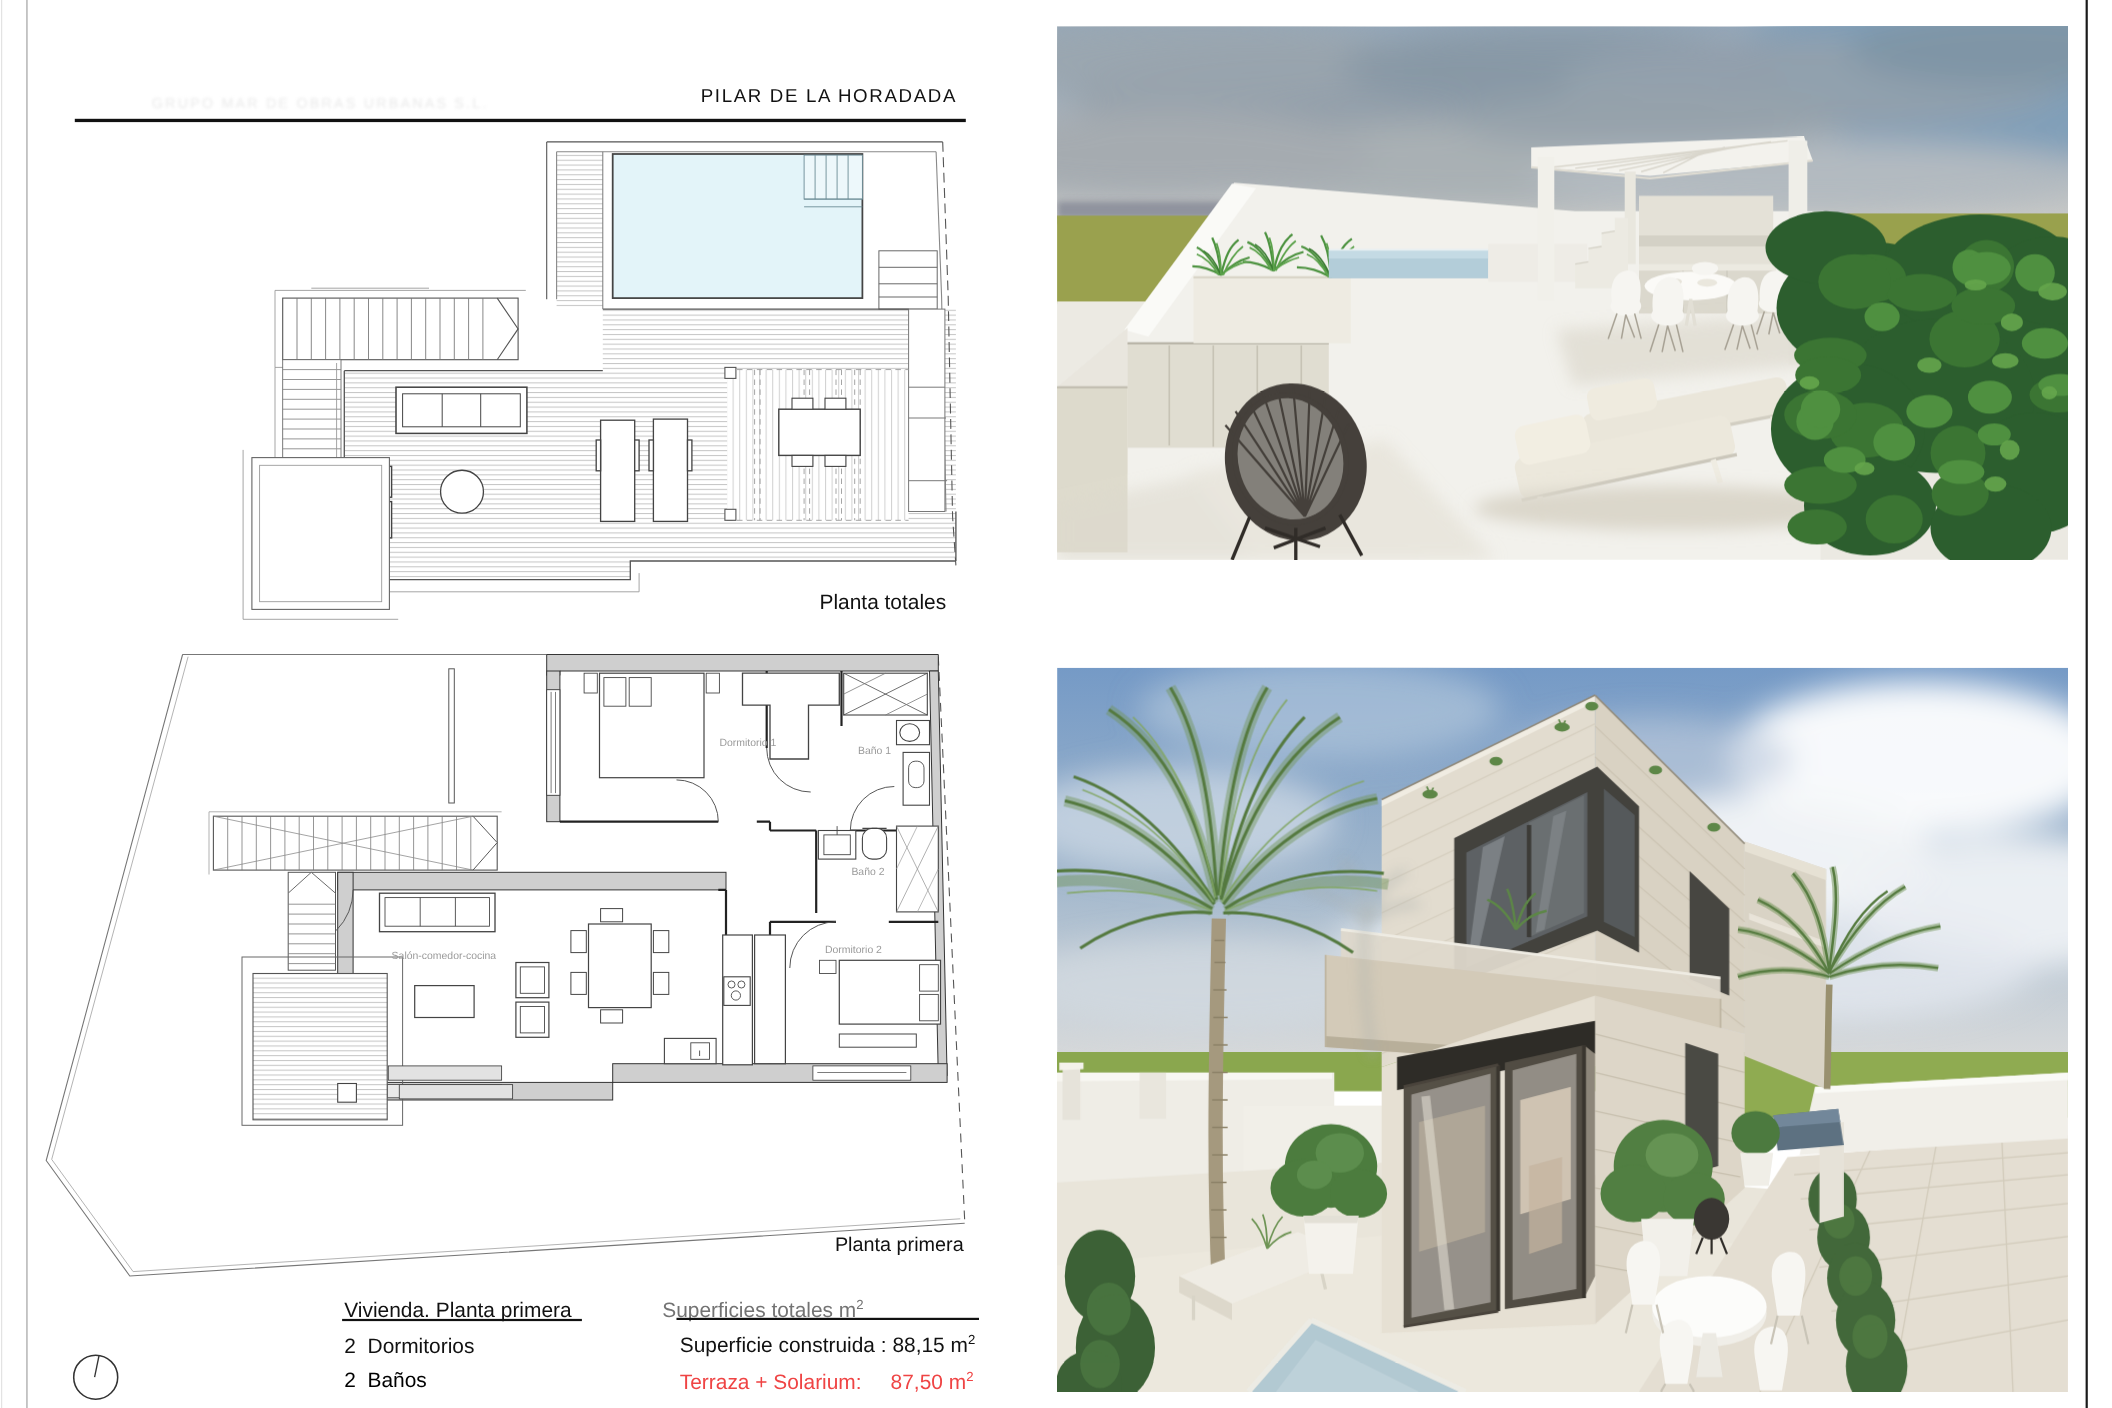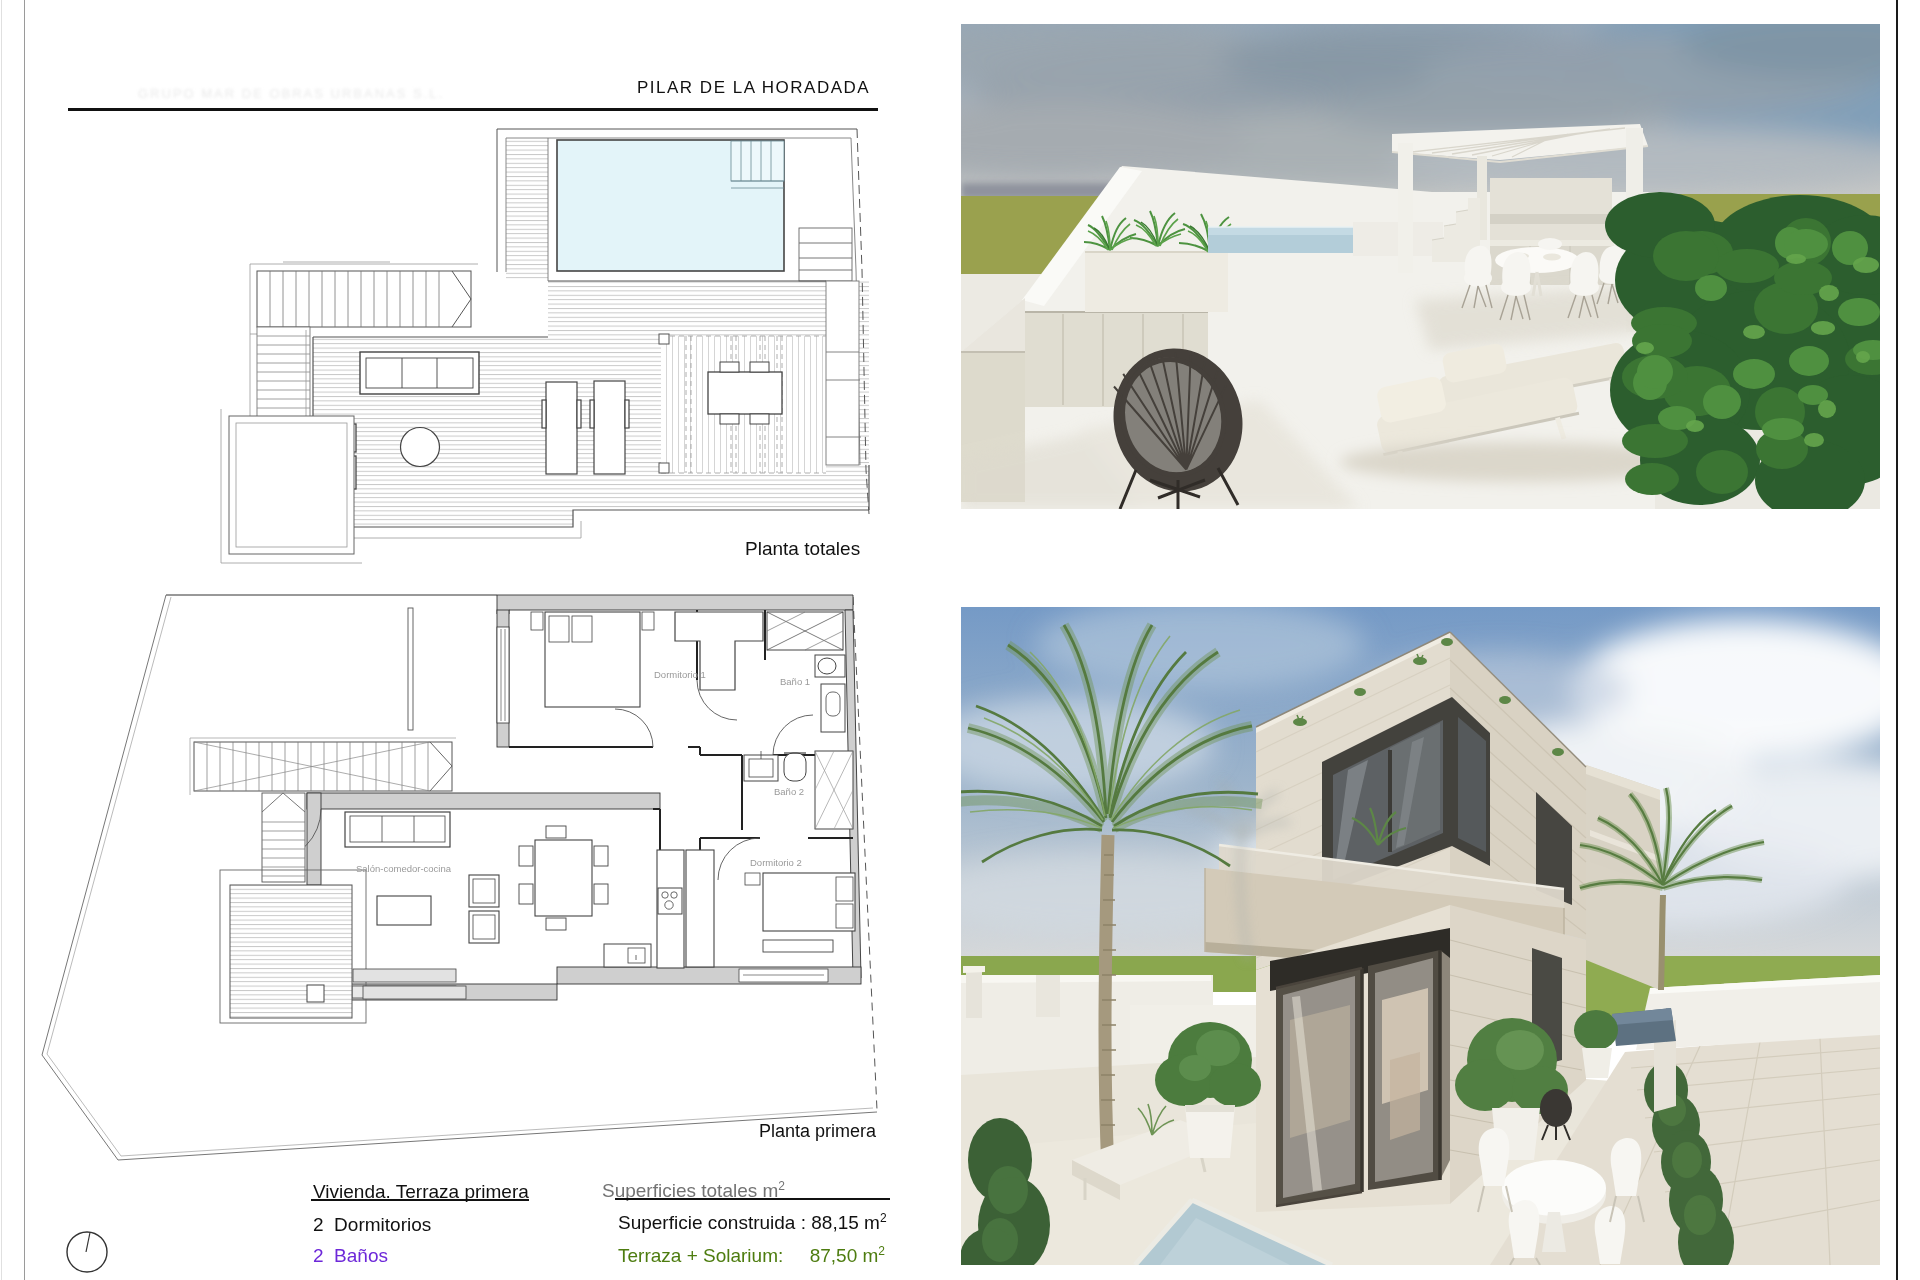--- a/index.html
+++ b/index.html
@@ -352,29 +352,29 @@
 <text x="654" y="678">Dormitorio 1</text>
 <text x="780" y="685">Baño 1</text>
 <text x="774" y="795">Baño 2</text>
 <text x="750" y="866">Dormitorio 2</text>
 <text x="356" y="872">Salón-comedor-cocina</text>
 </g>
 </svg>
 
 <div class="abs" style="left:759px;top:1121px;font-size:18px;color:#111">Planta primera</div>
 
-<div class="abs" style="left:313px;top:1181px;font-size:19px;color:#111">Vivienda. Terraza primera</div>
+<div class="abs" style="left:313px;top:1181px;font-size:19px;color:#111">Vivienda. Planta primera</div>
 <div class="abs" style="left:311px;top:1199px;width:218px;height:1.5px;background:#111"></div>
 <div class="abs" style="left:313px;top:1214px;font-size:19px;color:#111">2&nbsp; Dormitorios</div>
-<div class="abs" style="left:313px;top:1245px;font-size:19px;color:#6d28d9">2&nbsp; Baños</div>
+<div class="abs" style="left:313px;top:1245px;font-size:19px;color:#000000">2&nbsp; Baños</div>
 
 <div class="abs" style="left:602px;top:1179px;font-size:19px;color:#737373">Superficies totales m<sup style="font-size:12px">2</sup></div>
 <div class="abs" style="left:615px;top:1198px;width:275px;height:1.5px;background:#111"></div>
 <div class="abs" style="left:618px;top:1211px;font-size:19px;color:#111">Superficie construida : 88,15 m<sup style="font-size:12px">2</sup></div>
-<div class="abs" style="left:618px;top:1244px;font-size:19px;color:#4d7c0f">Terraza + Solarium:&nbsp;&nbsp;&nbsp;&nbsp;&nbsp;87,50 m<sup style="font-size:12px">2</sup></div>
+<div class="abs" style="left:618px;top:1244px;font-size:19px;color:#ef4444">Terraza + Solarium:&nbsp;&nbsp;&nbsp;&nbsp;&nbsp;87,50 m<sup style="font-size:12px">2</sup></div>
 
 <svg class="abs" style="left:60px;top:1225px" width="56" height="55" viewBox="0 0 56 55">
 
 <circle cx="27" cy="27" r="20" fill="none" stroke="#333" stroke-width="1.4"></circle>
 
 <path d="M30,7.5 L26,27" stroke="#333" stroke-width="1.2" fill="none"></path>
 </svg>
 
 <svg class="abs" style="left:961px;top:24px" width="919" height="485" viewBox="961 24 919 485">
 <defs>

